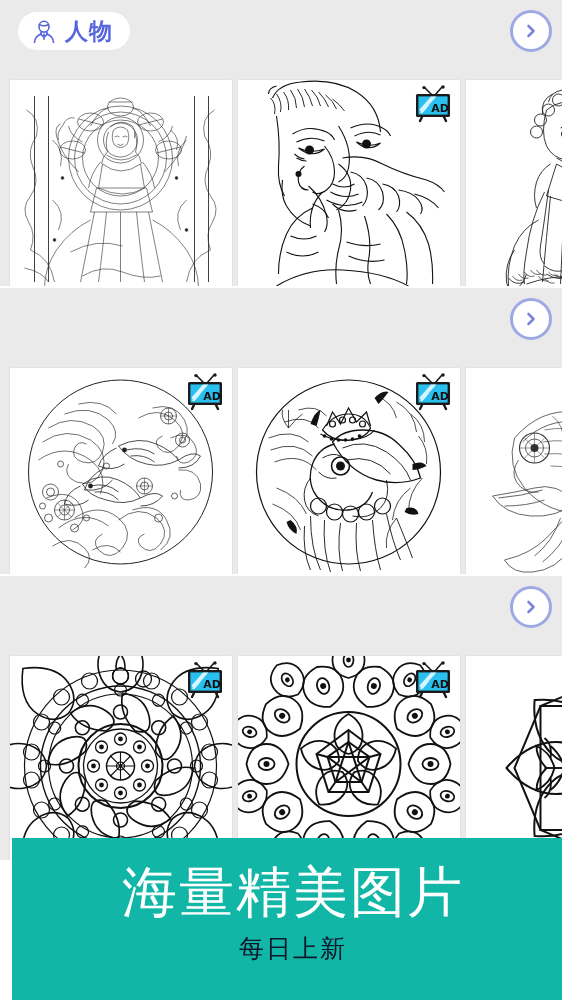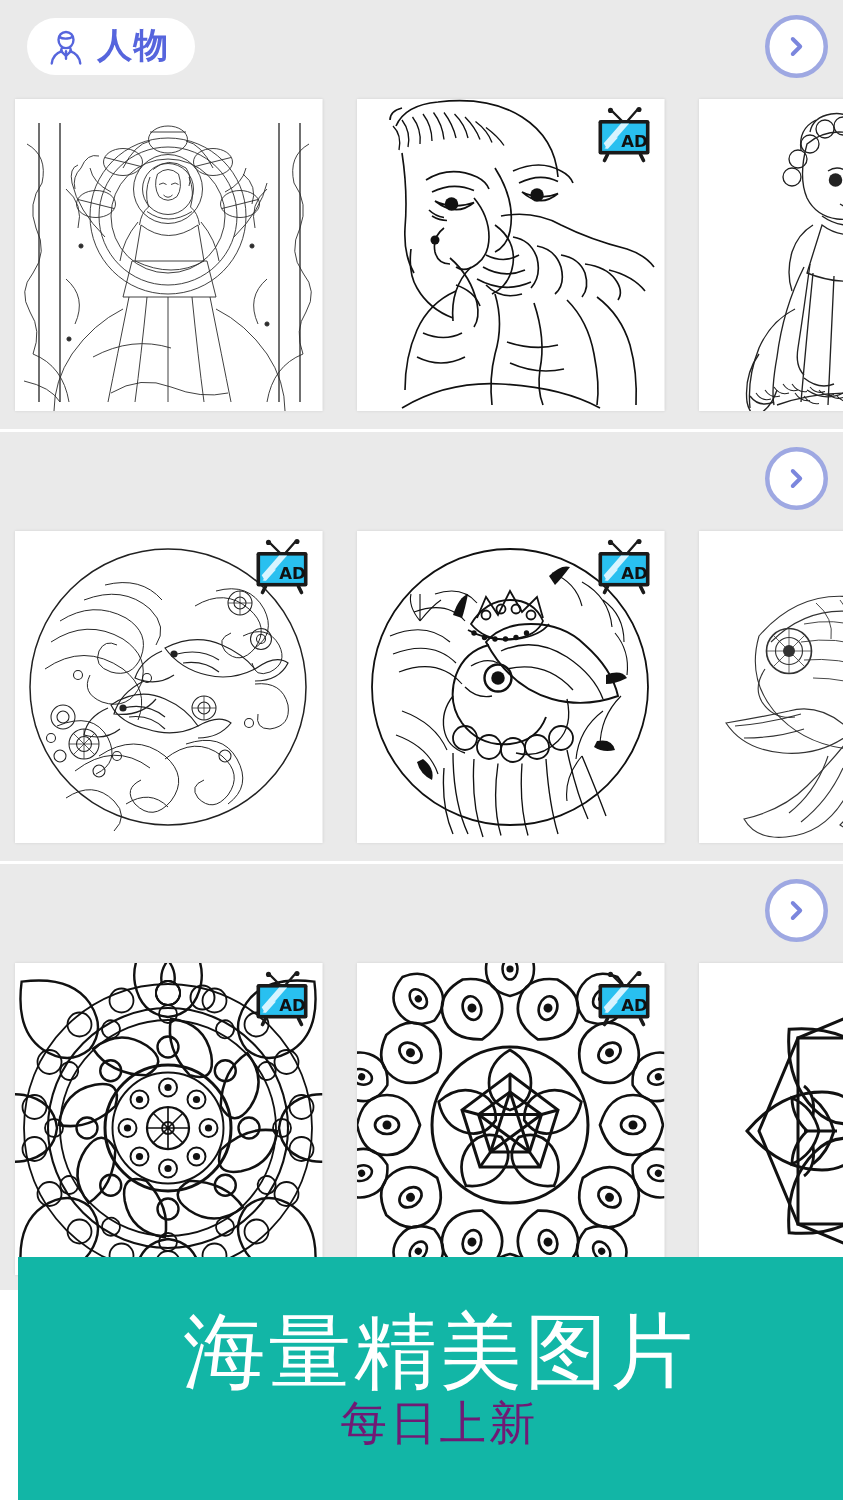--- a/index.html
+++ b/index.html
@@ -36,21 +36,21 @@
     position:absolute;right:10px;top:10px;width:42px;height:42px;
     border-radius:50%;background:#ffffff;
     border:3px solid #9ea8e2;box-sizing:border-box;
     display:flex;align-items:center;justify-content:center;
   }
   .arrow-btn svg{display:block;}
 
   
   .card-row{position:absolute;left:0;top:62px;height:210px;width:562px;}
   .card{
-    position:absolute;top:4px;width:205px;height:208px;
+    position:absolute;top:18px;width:222px;height:208px;
     background:#ffffff;overflow:hidden;
     box-shadow:0 0 2px rgba(0,0,0,.10);
   }
   .card.c0{left:10px;}
   .card.c1{left:238px;}
   .card.c2{left:466px;}
   .card svg{display:block;width:100%;height:100%;}
 
   
   .ad-badge{position:absolute;right:5px;top:5px;width:44px;height:38px;}
@@ -61,22 +61,22 @@
     position:absolute;left:12px;bottom:0;width:562px;height:162px;
     background:#12b6a6;color:#ffffff;
     display:flex;flex-direction:column;align-items:center;justify-content:center;
   }
   .banner-title{
     font-size:55px;font-weight:400;line-height:1.06;letter-spacing:2px;
     color:#ffffff;margin:0 0 2px 0;
     font-family:"DejaVu Sans","Liberation Sans",sans-serif;
   }
   .banner-sub{
-    font-size:31px;font-weight:400;line-height:1.1;letter-spacing:2px;
-    color:#701a75;margin:0;
+    font-size:25px;font-weight:400;line-height:1.1;letter-spacing:2px;
+    color:#0f172a;margin:12px;
     font-family:"DejaVu Sans","Liberation Sans",sans-serif;
   }
 </style>
 </head>
 <body>
 
 <div class="screen">
 
   <div class="section" id="sec0">
 

